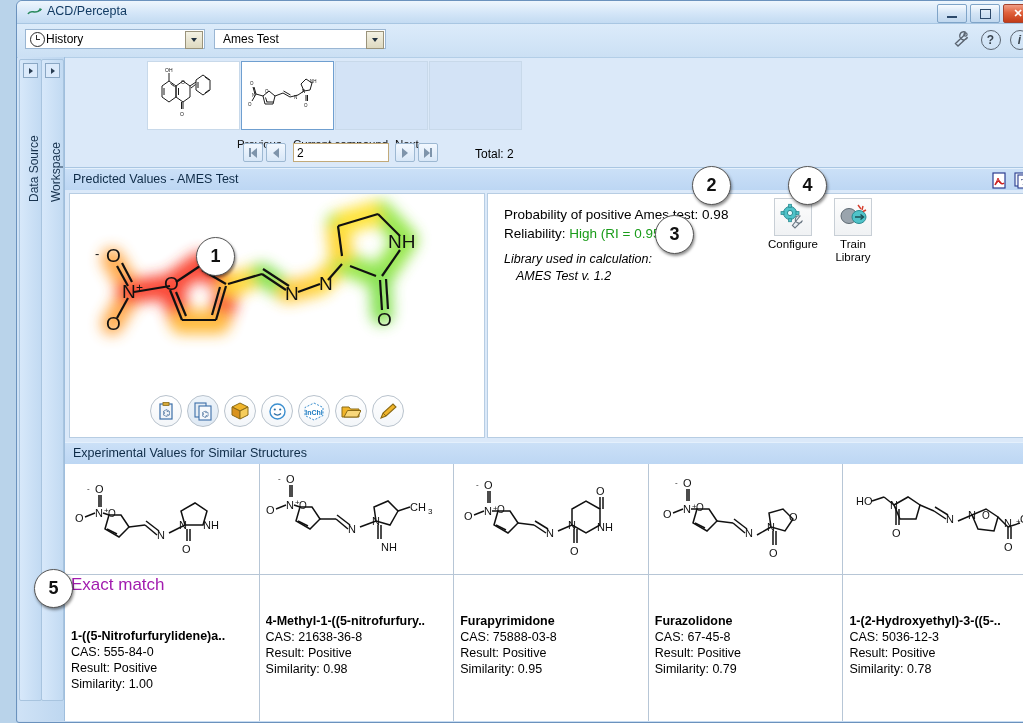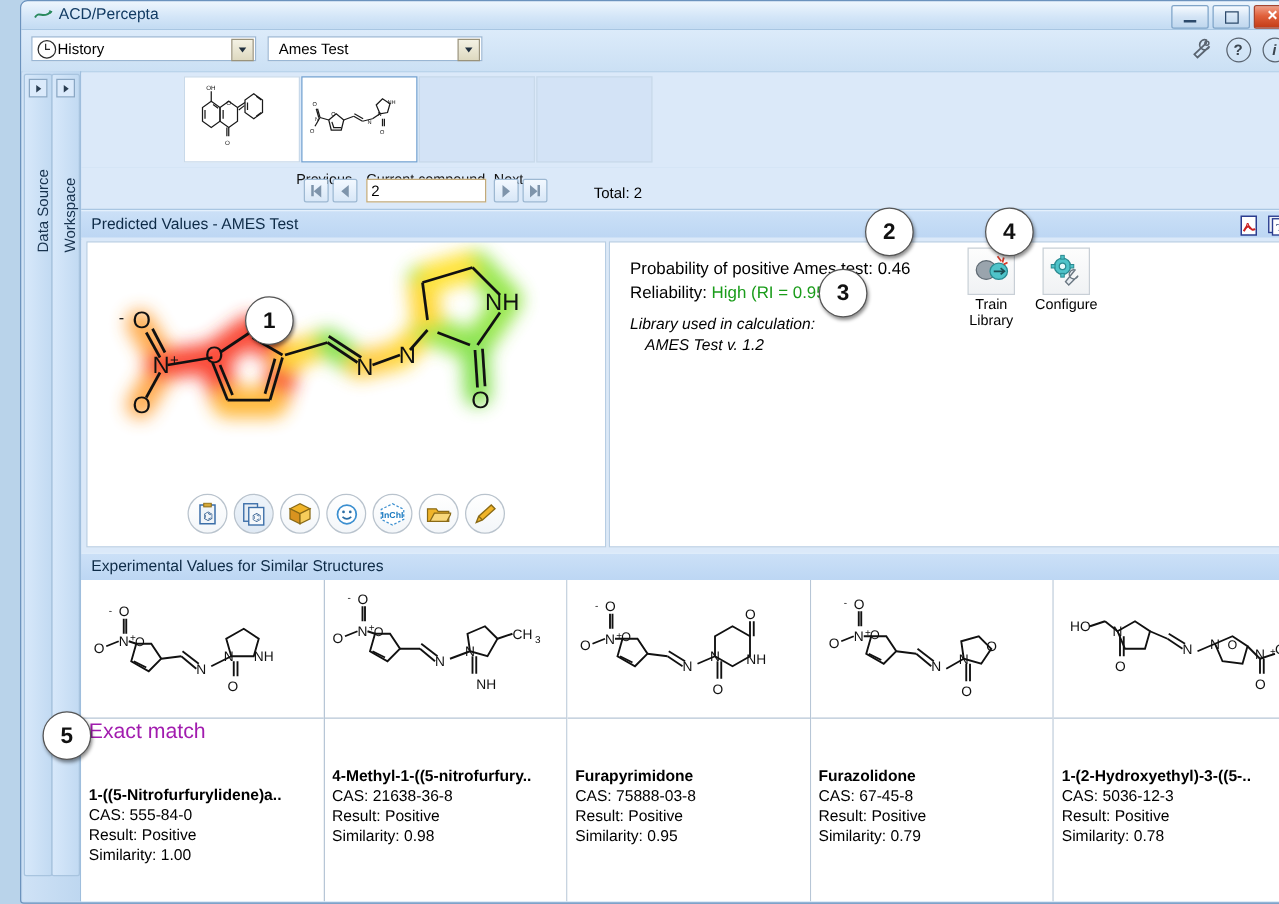--- a/index.html
+++ b/index.html
@@ -492,66 +492,66 @@
             <path d="M5 11 L8 14" stroke="#8a6a16" stroke-width="1"></path>
           </svg>
         </div>
       </div>
     </div>
 
     <div class="info-box">
       <div class="info-text">
         <div>
           <span>Probability of positive Ames test:</span>
-          <span>0.46</span>
+          <span>0.98</span>
         </div>
         <div>
           <span>Reliability:</span>
           <span class="reliab">High (RI = 0.95)</span>
         </div>
       </div>
       <div class="lib-text">
         <span>Library used in calculation:</span>
         <span class="indent">AMES Test v. 1.2</span>
       </div>
 
       <div class="cfg-btns">
-        <div class="cfg-btn">
-          <div class="cfg-ic">
-            <svg width="30" height="30" viewBox="0 0 30 30">
-              <ellipse cx="11" cy="14" rx="8" ry="7.5" fill="#9aa4ad" stroke="#5f6a73" stroke-width="1"></ellipse>
-              <ellipse cx="21" cy="15" rx="7" ry="6.5" fill="#4fc3c9" stroke="#2a8a91" stroke-width="1"></ellipse>
-              <path d="M17 15 L25 15" stroke="#1c4f55" stroke-width="1.4"></path>
-              <path d="M22.5 12.5 L25.5 15 L22.5 17.5" stroke="#1c4f55" stroke-width="1.4" fill="none"></path>
-              <g stroke="#d63b2a" stroke-width="1.4">
-                <line x1="20" y1="3" x2="23" y2="7"></line>
-                <line x1="25" y1="4" x2="24" y2="8"></line>
-                <line x1="28" y1="8" x2="25" y2="9.5"></line>
-              </g>
-            </svg>
-          </div>
-          <div class="cfg-lbl">Train Library</div>
-        </div>
         <div class="cfg-btn">
           <div class="cfg-ic">
             <svg width="30" height="30" viewBox="0 0 30 30">
               <g fill="#4fc3c9" stroke="#2a8a91" stroke-width="1">
                 <circle cx="12" cy="11" r="6.5"></circle>
               </g>
               <circle cx="12" cy="11" r="2.6" fill="#eafafb" stroke="#2a8a91" stroke-width="1"></circle>
               <g fill="#4fc3c9" stroke="#2a8a91" stroke-width=".8">
                 <rect x="10.6" y="2.3" width="2.8" height="3"></rect>
                 <rect x="10.6" y="16.7" width="2.8" height="3"></rect>
                 <rect x="3" y="9.6" width="3" height="2.8"></rect>
                 <rect x="18" y="9.6" width="3" height="2.8"></rect>
               </g>
               <path d="M22 14 a3.6 3.6 0 1 0 2.4 4.6 L17 26 l-2.6-2.6 Z" fill="#e8edf2" stroke="#6b7883" stroke-width="1.1"></path>
             </svg>
           </div>
           <div class="cfg-lbl">Configure</div>
+        </div>
+        <div class="cfg-btn">
+          <div class="cfg-ic">
+            <svg width="30" height="30" viewBox="0 0 30 30">
+              <ellipse cx="11" cy="14" rx="8" ry="7.5" fill="#9aa4ad" stroke="#5f6a73" stroke-width="1"></ellipse>
+              <ellipse cx="21" cy="15" rx="7" ry="6.5" fill="#4fc3c9" stroke="#2a8a91" stroke-width="1"></ellipse>
+              <path d="M17 15 L25 15" stroke="#1c4f55" stroke-width="1.4"></path>
+              <path d="M22.5 12.5 L25.5 15 L22.5 17.5" stroke="#1c4f55" stroke-width="1.4" fill="none"></path>
+              <g stroke="#d63b2a" stroke-width="1.4">
+                <line x1="20" y1="3" x2="23" y2="7"></line>
+                <line x1="25" y1="4" x2="24" y2="8"></line>
+                <line x1="28" y1="8" x2="25" y2="9.5"></line>
+              </g>
+            </svg>
+          </div>
+          <div class="cfg-lbl">Train Library</div>
         </div>
       </div>
     </div>
   </div>
 
   <div class="panel-header" id="panel-experimental">
     <div class="ph-title">Experimental Values for Similar Structures</div>
   </div>
 
   <div class="exp-body">

